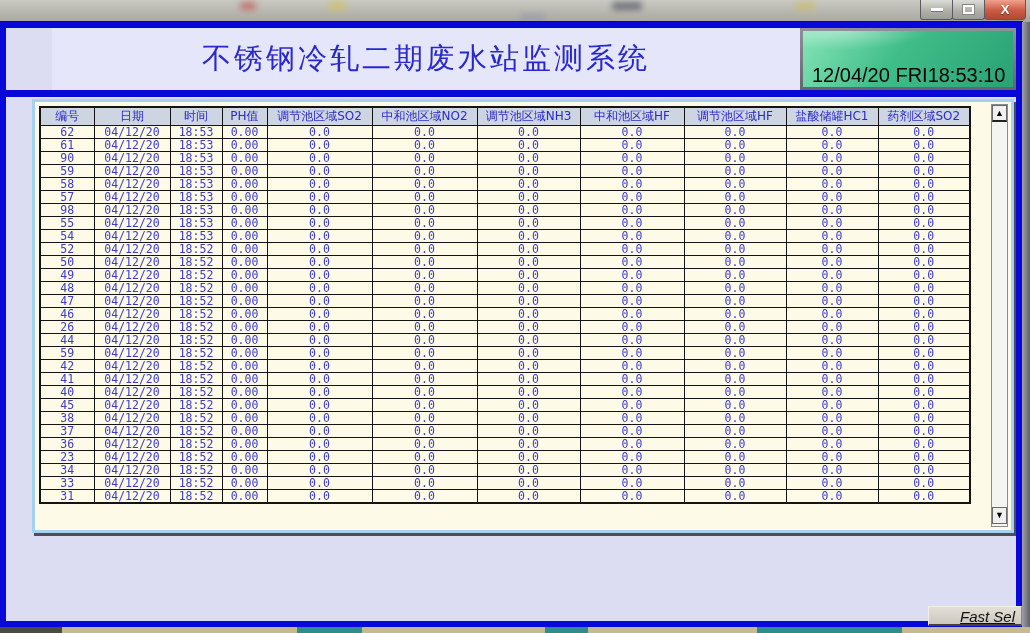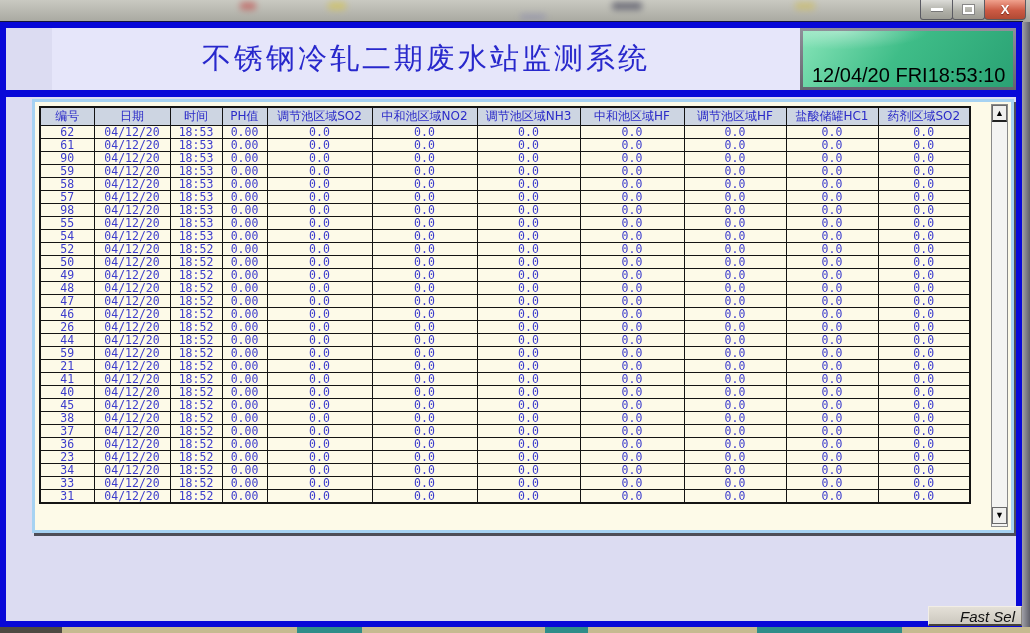--- a/index.html
+++ b/index.html
@@ -75,21 +75,21 @@
     border:1px solid #6a6a6a; display:flex; align-items:center; justify-content:center;
     font-size:9px; color:#000; line-height:1; }
   .sb-up { top:0; border-bottom:2px solid #222; }
   .sb-down { bottom:2px; }
 
   
   .fast-sel { position:absolute; top:606px; left:928px; width:94px; height:20px;
     background:linear-gradient(#e4e0d8,#ccc8be); border:1px solid #8a867e;
     border-top-color:#f2eee6; border-left-color:#f2eee6; border-bottom:2px solid #46423a;
     font-style:italic; font-size:15px; color:#111; text-align:right;
-    padding:1px 6px 0 0; z-index:9; font-family:"Liberation Sans", sans-serif; }
+    padding:1px 6px 0 0; z-index:9; font-family:"Liberation Sans", sans-serif;text-decoration:underline; }
 
   
   .right-frame { position:absolute; top:22px; right:0; width:8px; height:605px;
     background:linear-gradient(90deg,#a0a0a8,#60606a); }
   .desktop-bottom { position:absolute; bottom:0; left:0; width:1030px; height:6px;
     background:linear-gradient(90deg,
       #4e4a42 0 62px,   #c6ba90 62px 297px, #2f8d89 297px 362px,
       #c6ba90 362px 545px, #2f8d89 545px 588px, #c6ba90 588px 757px,
       #2f8d89 757px 902px, #c6ba90 902px 1030px); }
 </style>
@@ -390,21 +390,21 @@
               <td>0.00</td>
               <td>0.0</td>
               <td>0.0</td>
               <td>0.0</td>
               <td>0.0</td>
               <td>0.0</td>
               <td>0.0</td>
               <td>0.0</td>
             </tr>
             <tr>
-              <td>21</td>
+              <td>42</td>
               <td>04/12/20</td>
               <td>18:52</td>
               <td>0.00</td>
               <td>0.0</td>
               <td>0.0</td>
               <td>0.0</td>
               <td>0.0</td>
               <td>0.0</td>
               <td>0.0</td>
               <td>0.0</td>

